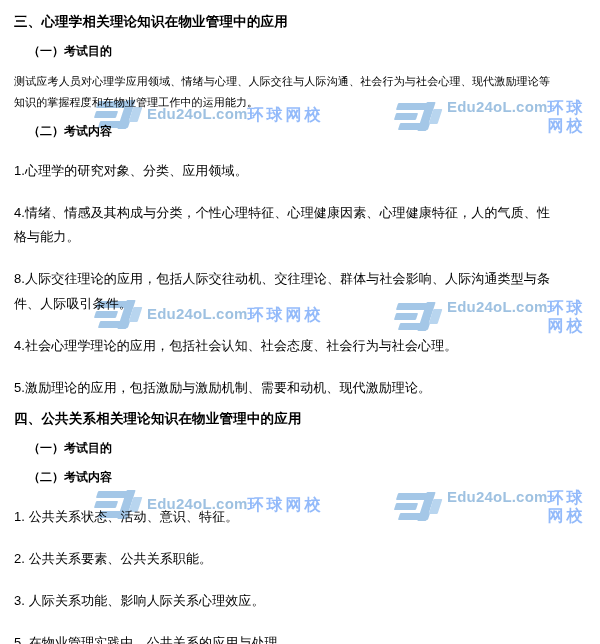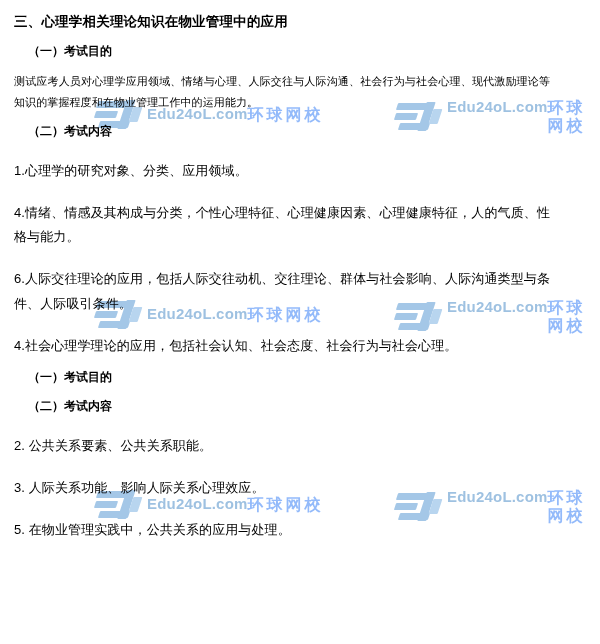--- a/index.html
+++ b/index.html
@@ -180,20 +180,23 @@
     </div>
   </div>
 
 <div class="page" id="doc-page">
     <div class="heading">三、心理学相关理论知识在物业管理中的应用</div>
     <div class="subheading">（一）考试目的</div>
     <div class="para">测试应考人员对心理学应用领域、情绪与心理、人际交往与人际沟通、社会行为与社会心理、现代激励理论等知识的掌握程度和在物业管理工作中的运用能力。</div>
     <div class="subheading">（二）考试内容</div>
     <div class="item">1.心理学的研究对象、分类、应用领域。</div>
     <div class="item">4.情绪、情感及其构成与分类，个性心理特征、心理健康因素、心理健康特征，人的气质、性格与能力。</div>
-    <div class="item">6.人际交往理论的应用，包括人际交往动机、交往理论、群体与社会影响、人际沟通类型与条件、人际吸引条件。</div>
+    <div class="item">8.人际交往理论的应用，包括人际交往动机、交往理论、群体与社会影响、人际沟通类型与条件、人际吸引条件。</div>
     <div class="item">4.社会心理学理论的应用，包括社会认知、社会态度、社会行为与社会心理。</div>
+    <div class="item">5.激励理论的应用，包括激励与激励机制、需要和动机、现代激励理论。</div>
+    <div class="heading">四、公共关系相关理论知识在物业管理中的应用</div>
     <div class="subheading">（一）考试目的</div>
     <div class="subheading">（二）考试内容</div>
+    <div class="item">1. 公共关系状态、活动、意识、特征。</div>
     <div class="item">2. 公共关系要素、公共关系职能。</div>
     <div class="item">3. 人际关系功能、影响人际关系心理效应。</div>
     <div class="item">5. 在物业管理实践中，公共关系的应用与处理。</div>
   </div>
 
 </body></html>

